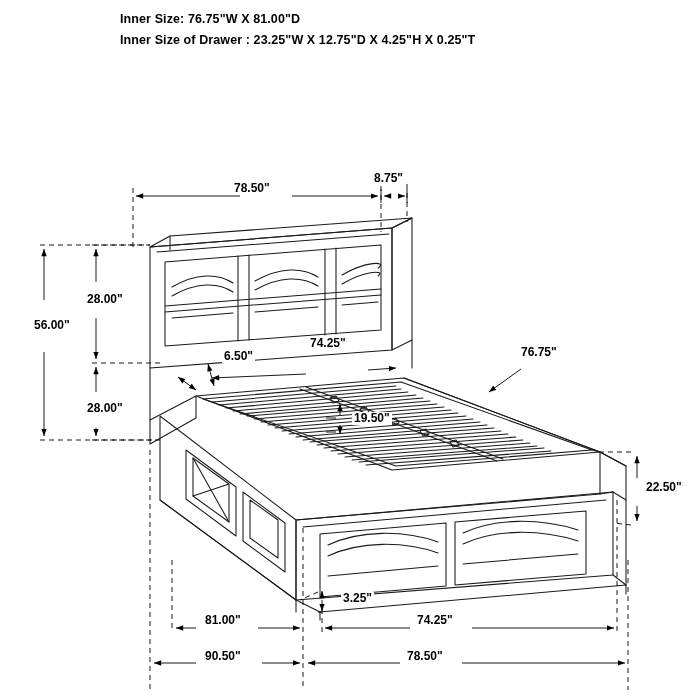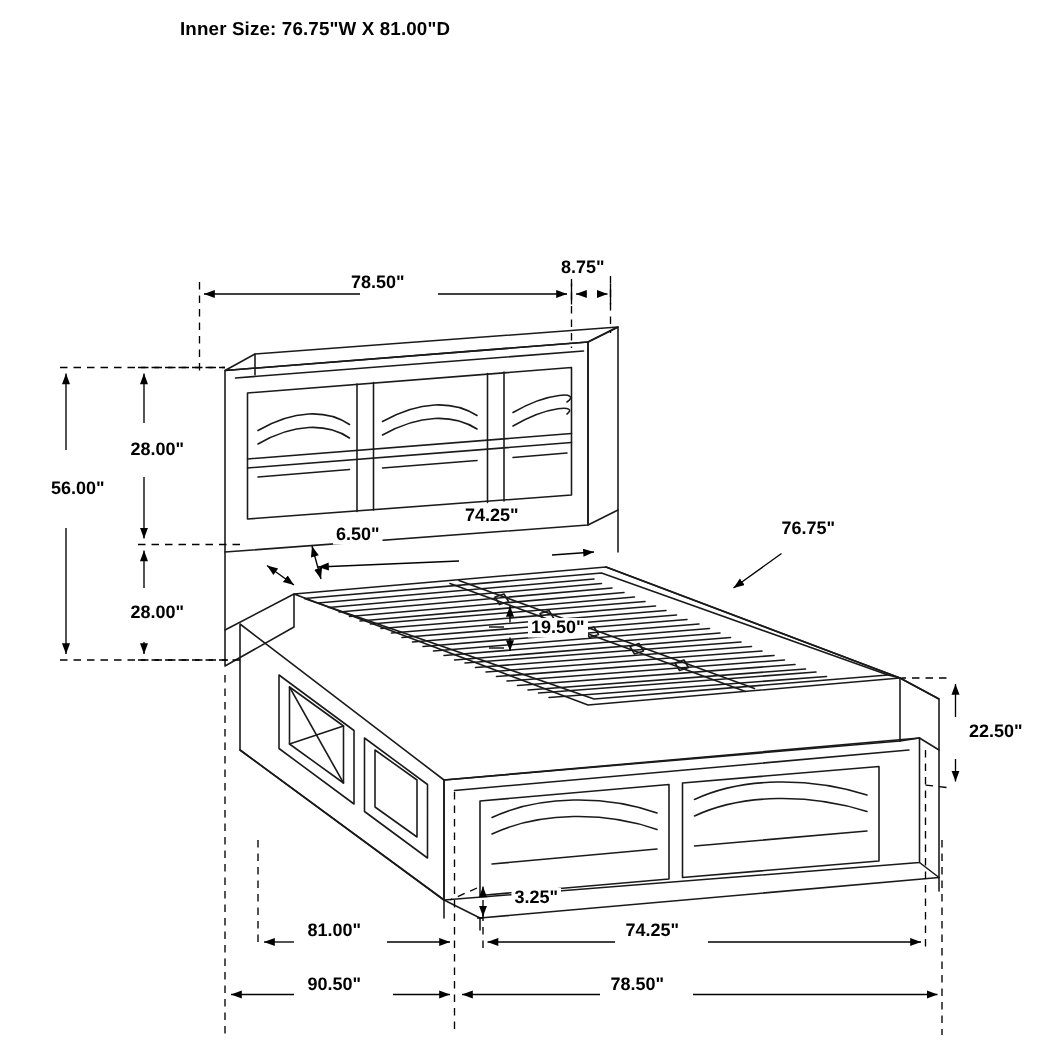--- a/index.html
+++ b/index.html
@@ -43,20 +43,21 @@
     padding: 0 2px;
     line-height: 13px;
   }
 </style>
 </head>
 <body>
 
 <div id="page">
 
   <div class="hdr" id="hdr1">Inner Size: 76.75"W X 81.00"D</div>
+  <div class="hdr" id="hdr2">Inner Size of Drawer : 23.25"W X 12.75"D X 4.25"H X 0.25"T</div>
 
   <svg class="layer" viewBox="0 0 700 700">
     <g fill="none" stroke="#1a1a1a" stroke-width="1.05" stroke-linejoin="round" stroke-linecap="round">
 
       <path d="M150,247 L392,228 L392,350 L150,368 Z"></path>
 
       <path d="M150,247 L170,236 L412,218 L392,228 Z"></path>
 
       <path d="M392,228 L412,218 L412,340 L392,350 Z"></path>
 

